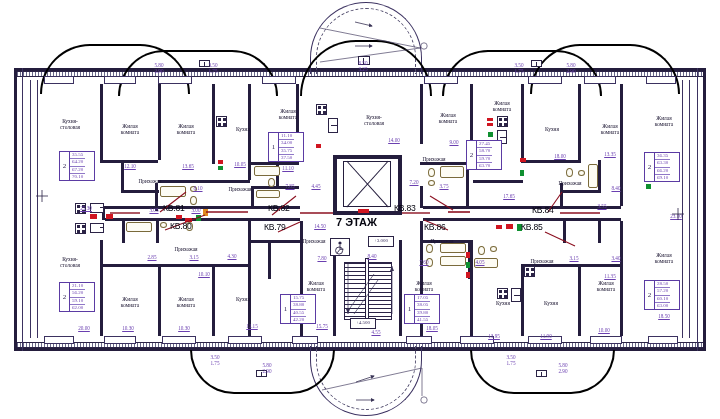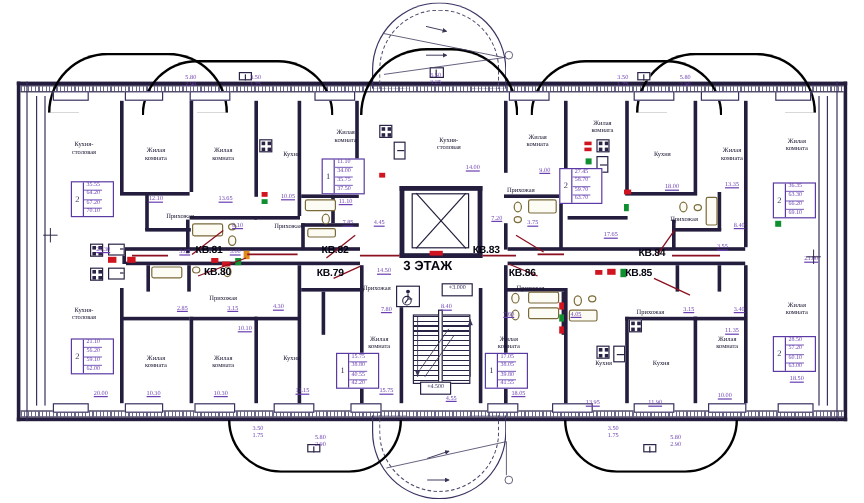--- a/index.html
+++ b/index.html
@@ -19,21 +19,21 @@
      border-top:1px solid #2b2346;border-bottom:1px solid #2b2346;}
 
   
   .rlabel{position:absolute;color:#1a1430;font-size:5.4px;line-height:6px;
           text-align:center;font-family:"Liberation Serif",serif;white-space:pre-line;}
   .dim{position:absolute;color:#6a3fb0;font-size:5.2px;line-height:5.6px;
        text-align:center;font-family:"Liberation Serif",serif;
        text-decoration:underline;text-decoration-color:#6a3fb0;white-space:nowrap;}
   .dim2{position:absolute;color:#6a3fb0;font-size:5.2px;line-height:6px;
         text-align:center;font-family:"Liberation Serif",serif;white-space:pre-line;}
-  .kv{position:absolute;color:#050510;font-size:8.6px;font-weight:bold;
+  .kv{position:absolute;color:#050510;font-size:8.6px;font-weight:normal;
       font-family:"Liberation Sans",sans-serif;white-space:nowrap;letter-spacing:-0.2px;}
   .floorlabel{position:absolute;color:#050510;font-size:11px;font-weight:bold;
       font-family:"Liberation Sans",sans-serif;white-space:nowrap;}
 
   
   .atable{position:absolute;display:flex;align-items:stretch;
           border:1px solid #5b3ba3;background:#ffffff;}
   .atable .rooms{display:flex;align-items:center;justify-content:center;
           width:9px;font-size:7px;color:#2a1f50;font-family:"Liberation Serif",serif;
           border-right:1px solid #5b3ba3;}
@@ -521,21 +521,21 @@
 
   <div class="kv" style="left:163px;top:203px;">КВ.81</div>
   <div class="kv" style="left:170px;top:221px;">КВ.80</div>
   <div class="kv" style="left:268px;top:203px;">КВ.82</div>
   <div class="kv" style="left:264px;top:222px;">КВ.79</div>
   <div class="kv" style="left:394px;top:203px;">КВ.83</div>
   <div class="kv" style="left:424px;top:222px;">КВ.86</div>
   <div class="kv" style="left:532px;top:205px;">КВ.84</div>
   <div class="kv" style="left:521px;top:222px;">КВ.85</div>
 
-  <div class="floorlabel" style="left:336px;top:216px;">3 ЭТАЖ</div>
+  <div class="floorlabel" style="left:336px;top:216px;">7 ЭТАЖ</div>
 
   <div class="lvl" style="left:368px;top:236px;width:24px;height:9px;">+3.000</div>
   <div class="lvl" style="left:350px;top:318px;width:24px;height:9px;">+4.500</div>
 
   <div class="dim2" style="left:144px;top:62px;width:30px;">5.80
 2.90</div>
   <div class="dim2" style="left:198px;top:62px;width:30px;">3.50
 1.75</div>
   <div class="dim2" style="left:348px;top:60px;width:30px;">6.50
 3.25</div>

